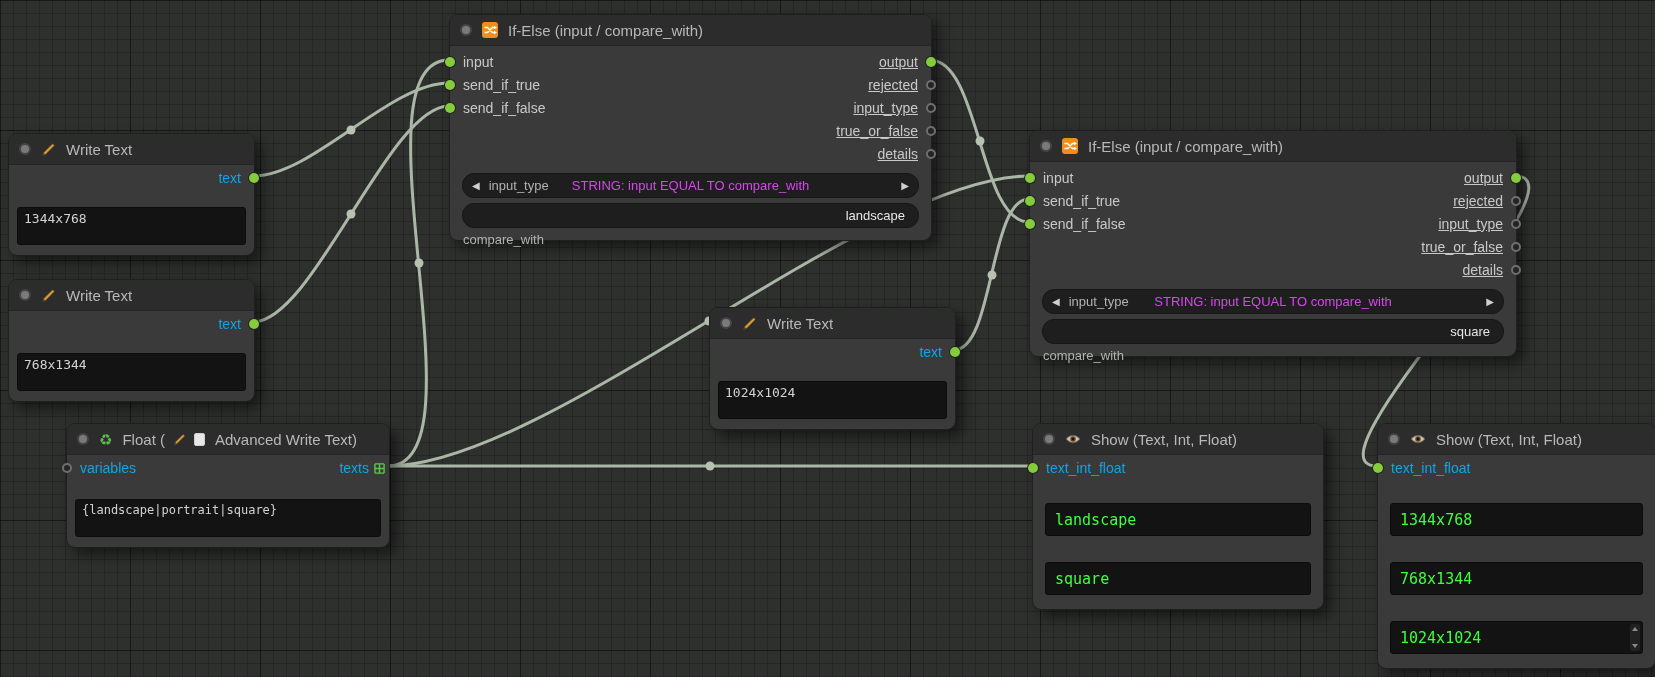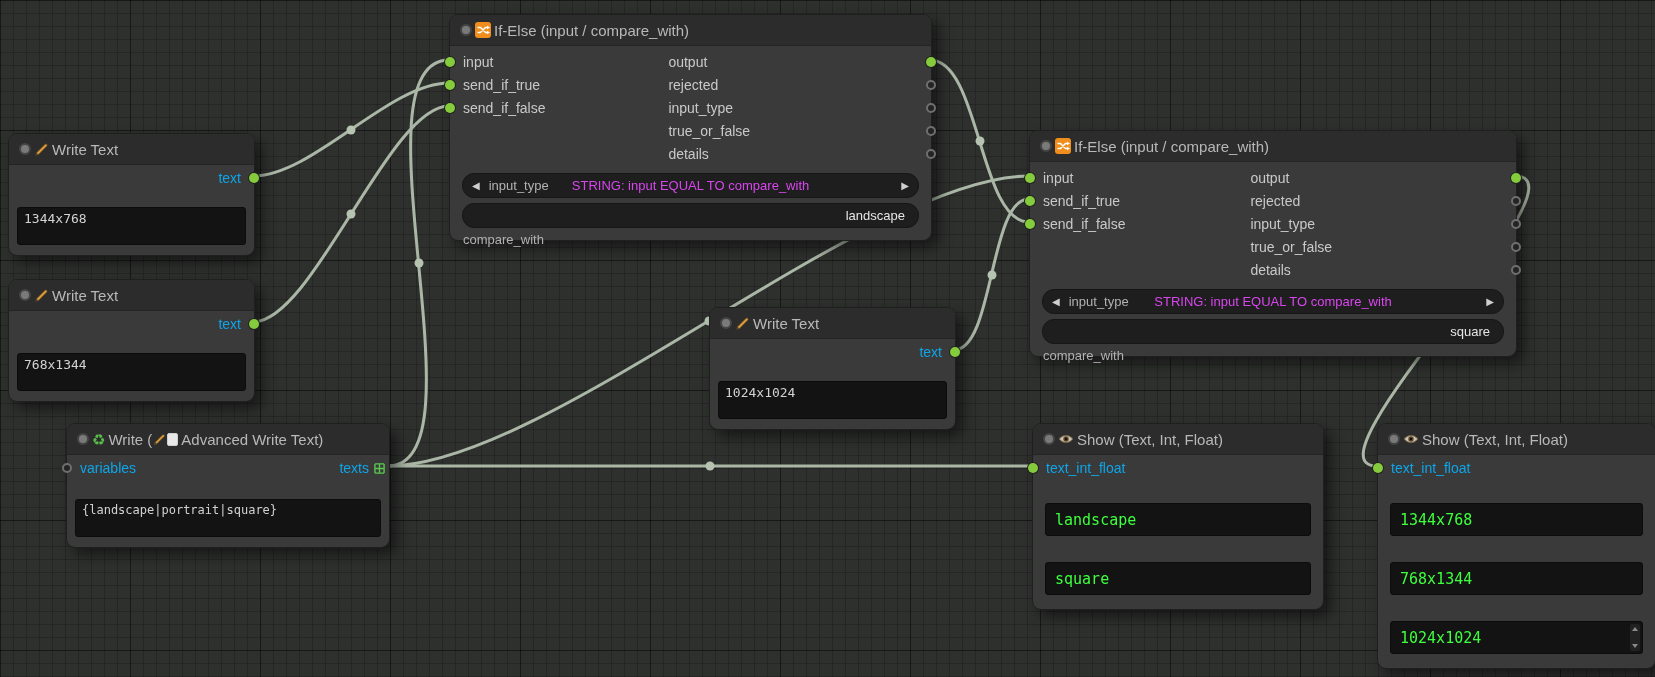--- a/index.html
+++ b/index.html
@@ -20,46 +20,46 @@
   .node{
     position:absolute;z-index:1;
     background:#3a3a3a;
     border:1px solid #1f1f1f;
     border-radius:9px;
     box-shadow:7px 7px 14px rgba(0,0,0,.5);
   }
   .node-header{
     height:30px;display:flex;align-items:center;
     background:#2c2c2c;border-radius:8px 8px 0 0;
-    padding:0 10px;gap:3px;border-bottom:1px solid #242424;
+    padding:0 10px;gap:10px;border-bottom:1px solid #242424;
   }
   .collapse-dot{
     width:8px;height:8px;border-radius:50%;
     background:#7a7a7a;border:2px solid #454545;flex:0 0 auto;
   }
   .title{color:#b8b8b8;font-size:15px;white-space:nowrap;overflow:hidden;}
   .icon{display:inline-flex;align-items:center;flex:0 0 auto;}
   .recycle-glyph{color:#5abf4a;font-size:15px;line-height:1;}
   .page-icon{width:9px;height:11px;border:1.5px solid #cfcfcf;border-radius:2px;background:#e8e8e8;}
 
   
   .slot-row{position:relative;height:26px;display:flex;align-items:center;font-size:14px;color:#0ea5e9;}
   .dot{width:10px;height:10px;border-radius:50%;box-shadow:0 0 0 1px #222;flex:0 0 auto;}
   .dot.on{background:#84cc3c;}
   .dot.off{width:6px;height:6px;background:#242424;border:2px solid #6f6f6f;box-shadow:none;}
   .dot.abs-l{position:absolute;left:-5px;top:50%;transform:translateY(-50%);}
   .dot.abs-r{position:absolute;right:-5px;top:50%;transform:translateY(-50%);}
 
   
-  .cols{display:flex;margin-top:4px;gap:26px;}
+  .cols{display:flex;margin-top:4px;}
   .col-in{width:40%;}
   .col-out{flex:1;}
   .io-row{position:relative;height:23px;display:flex;align-items:center;font-size:14px;color:#c9c9c9;}
   .io-row.in{padding-left:13px;}
-  .io-row.out{justify-content:flex-start;padding-right:13px;}
+  .io-row.out{justify-content:flex-end;padding-right:13px;text-decoration:underline;}
 
   
   .widget{
     position:relative;height:23px;margin:0 12px 5px;
     background:#1e1e1e;border-radius:12px;border:1px solid #161616;
     display:flex;align-items:center;font-size:13px;
   }
   .widget.first{margin-top:8px;}
   .widget:last-child{margin-bottom:12px;}
   .warrow{color:#cfcfcf;font-size:10px;padding:0 9px;z-index:2;}
@@ -296,21 +296,21 @@
       <span>text</span>
       <span class="dot on abs-r"></span>
     </div>
     <div class="textarea">1024x1024</div>
   </div>
 
   <div class="node" style="left:66px;top:423px;width:322px;">
     <div class="node-header">
       <span class="collapse-dot"></span>
       <span class="icon recycle-glyph">♻</span>
-      <span class="title">Write (</span>
+      <span class="title">Float (</span>
       <span class="icon" style="margin:0 -2px;">
         <svg width="13" height="13" viewBox="0 0 16 16">
             <path d="M2 14 L4.6 13.2 L13.5 4.3 A1.15 1.15 0 0 0 11.8 2.6 L2.9 11.5 Z" fill="#e3a23c" stroke="#8a5f1d" stroke-width="0.8"></path>
             <path d="M2 14 l2.5 -0.8 -1.7 -1.7 z" fill="#3a3a3a"></path>
           </svg>
       </span>
       <span class="icon page-icon"></span>
       <span class="title">Advanced Write Text)</span>
     </div>
     <div class="slot-row">

